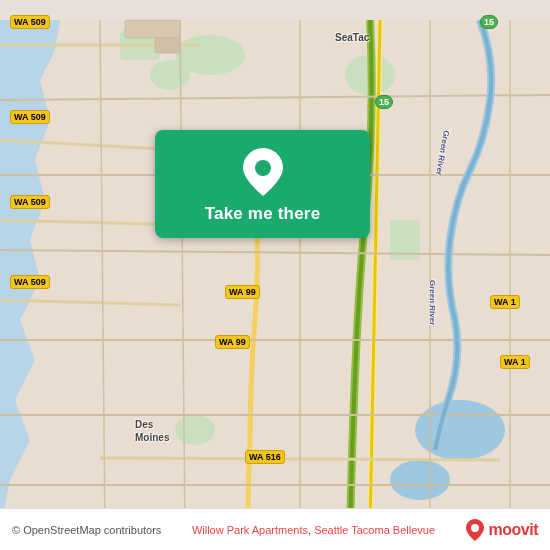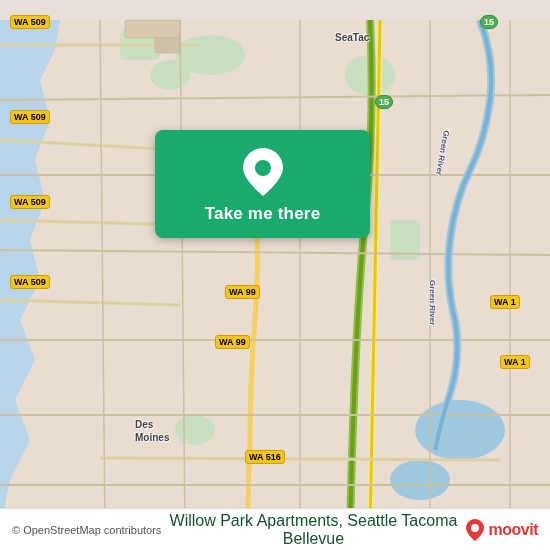--- a/index.html
+++ b/index.html
@@ -217,21 +217,21 @@
         <circle cx="20" cy="20" r="8" fill="#1aaa6e"></circle>
       </svg>
     </div>
     <span id="take-me-there-label">Take me there</span>
   </div>
 
   <div id="bottom-bar">
     <div id="bottom-left">
       <span id="osm-credit">© OpenStreetMap contributors</span>
     </div>
-    <span id="location-name" style="font-size:16px;color:#14532d;font-weight:500;text-align:center;flex:1;padding:0 8px;">Willow Park Apartments, Seattle Tacoma Bellevue</span>
+    <span id="location-name" style="font-size:11px;color:#ef4444;font-weight:500;text-align:center;flex:1;padding:0 8px;">Willow Park Apartments, Seattle Tacoma Bellevue</span>
     <div id="moovit-logo">
 
       <svg width="18" height="22" viewBox="0 0 18 22">
         <path d="M9 0C4 0 0 4 0 9C0 15 9 22 9 22C9 22 18 15 18 9C18 4 14 0 9 0Z" fill="#e03a3a"></path>
         <circle cx="9" cy="9" r="4" fill="white"></circle>
       </svg>
       <span id="moovit-text">moovit</span>
     </div>
   </div>
 </div>

